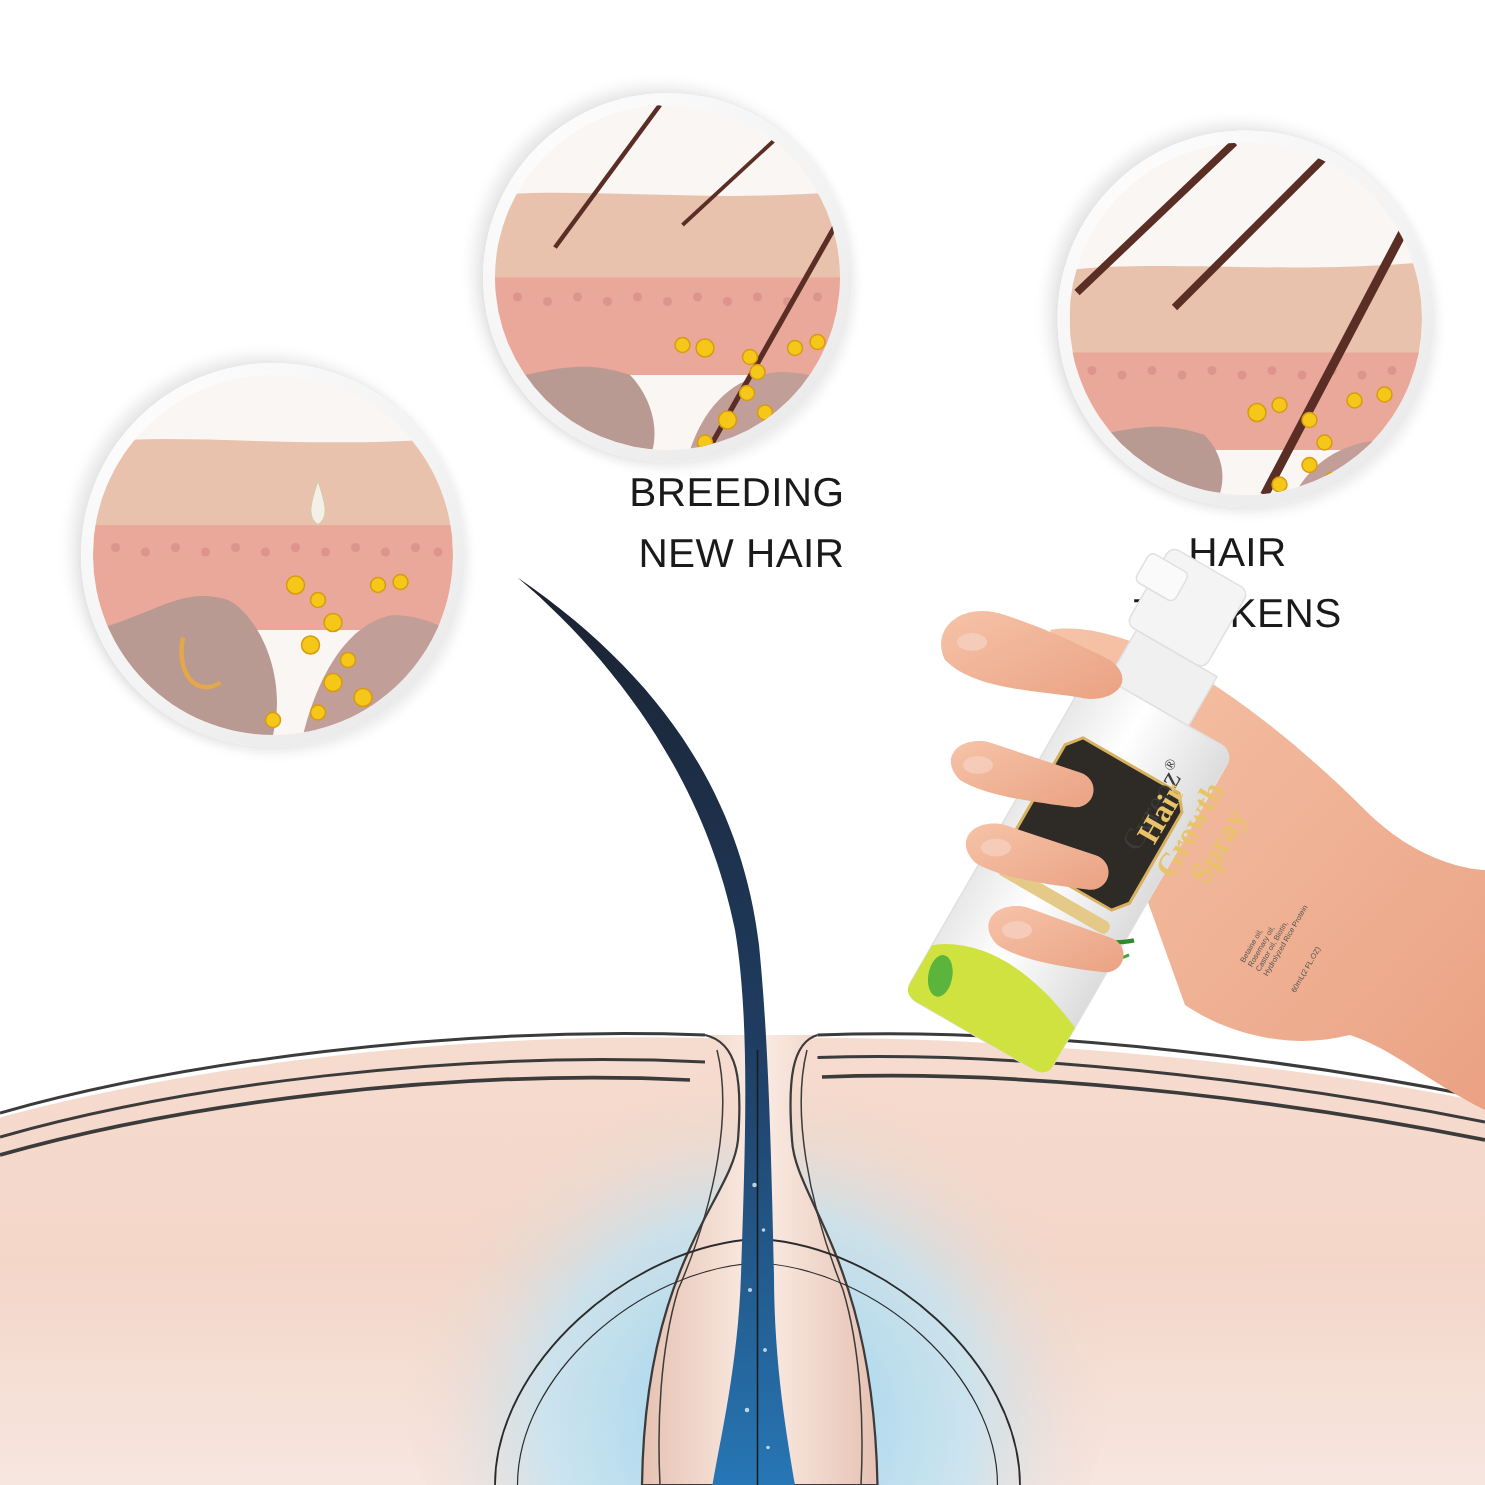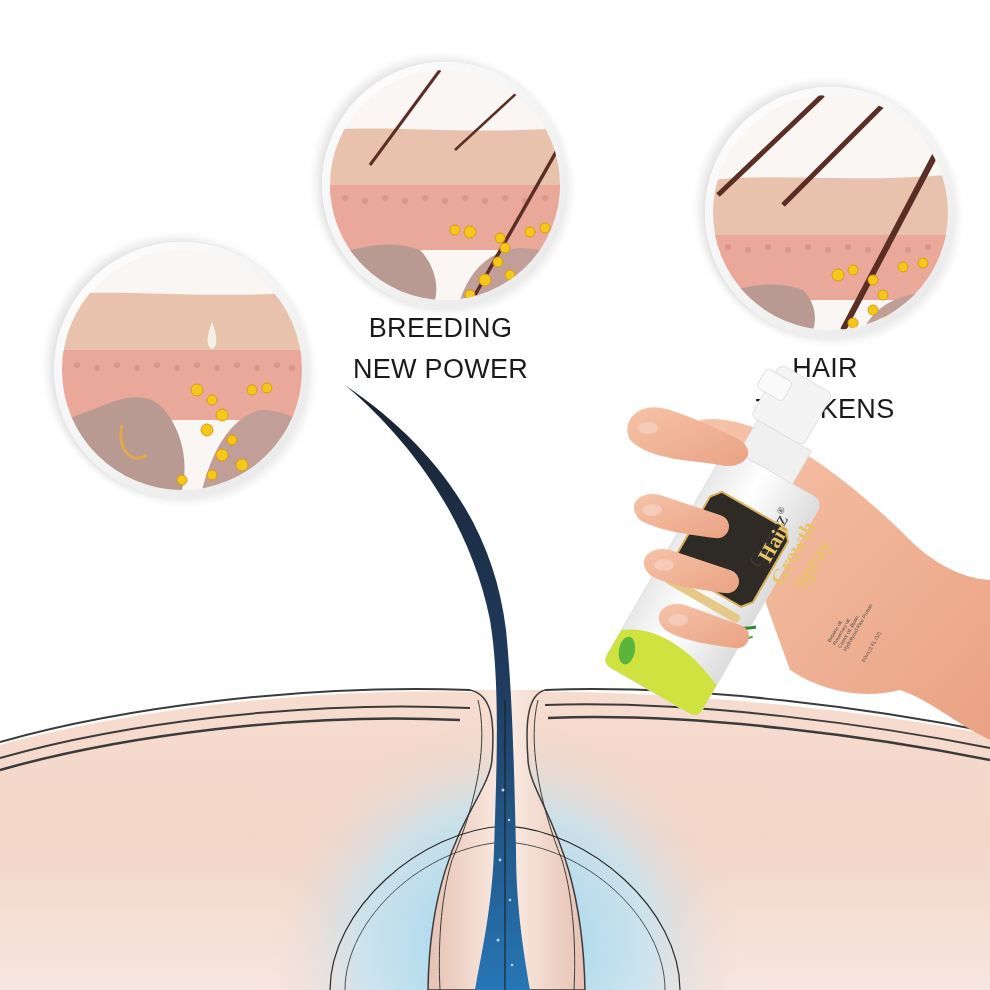--- a/index.html
+++ b/index.html
@@ -221,23 +221,23 @@
             <circle cx="160" cy="215" r="5"></circle>
             <circle cx="175" cy="225" r="5"></circle>
           <circle cx="190" cy="172" r="5"></circle>
             <circle cx="210" cy="168" r="5"></circle>
             <circle cx="140" cy="228" r="5"></circle>
         </g>
       </svg>
     </div>
   </div>
 
-  <div class="caption" style="left:328px; top:308px; width:225px;">
+  <div class="caption" style="left:338px; top:308px; width:225px;text-align:right;">
     <span>BREEDING</span>
-    <span>NEW POWER</span>
+    <span>NEW HAIR</span>
   </div>
   <div class="caption" style="left:720px; top:348px; width:210px;">
     <span>HAIR</span>
     <span>THICKENS</span>
   </div>
 
   <svg class="product-svg" viewBox="0 0 990 990">
     <defs>
       <linearGradient id="handGrad" x1="0" y1="0" x2="1" y2="1">
         <stop offset="0" stop-color="#f6c3a8"></stop>

